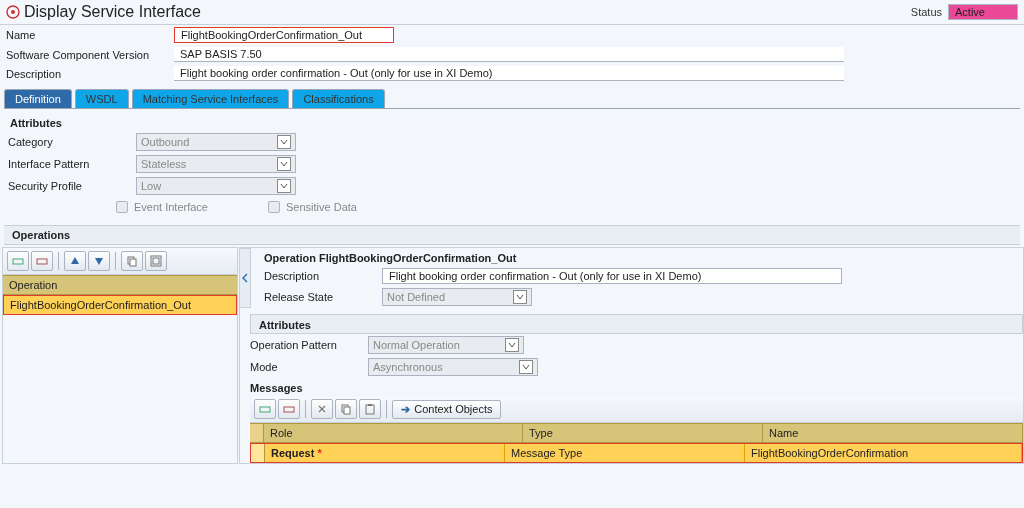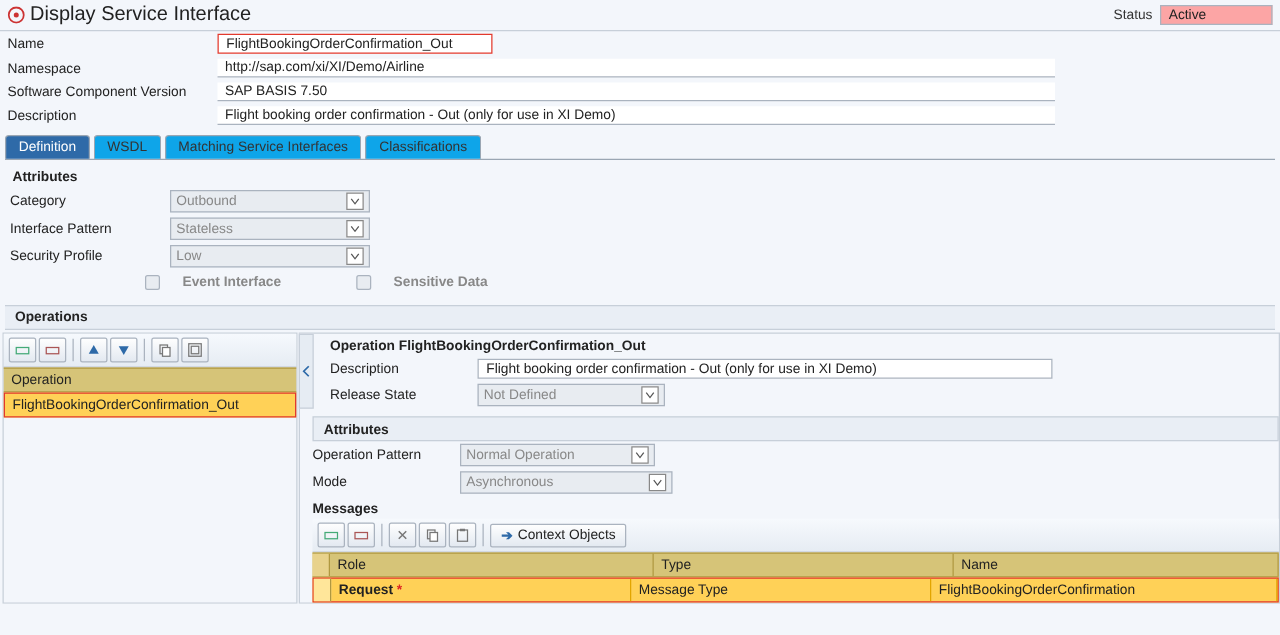--- a/index.html
+++ b/index.html
@@ -20,22 +20,22 @@
   }
   .app-icon {
     width: 14px; height: 14px; margin-right: 4px;
     display: inline-flex; align-items: center; justify-content: center;
   }
   .page-title {
     font-size: 16px; font-weight: normal; flex: 1;
   }
   .status-label { margin-right: 6px; color: #333; }
   .status-value {
-    background: #fca5a5; border: 1px solid #aab3bf;
-    padding: 1px 6px; width: 90px; display: inline-block;
+    background: #ec4899; border: 1px solid #aab3bf;
+    padding: 1px 6px; width: 70px; display: inline-block;
   }
   .form-section { padding: 0 6px; }
   .form-row {
     display: flex; align-items: center;
     padding: 2px 0;
   }
   .form-label {
     width: 168px; color: #222;
   }
   .form-value {
@@ -84,21 +84,21 @@
     width: 160px;
     color: #888;
     display: flex; align-items: center; justify-content: space-between;
   }
   .sel-drop {
     width: 14px; height: 14px; border: 1px solid #888;
     display: inline-flex; align-items: center; justify-content: center;
     background: #fff;
   }
   .check-row { display:flex; gap: 60px; padding: 4px 0 4px 108px;}
-  .chk { display:flex; align-items:center; gap:18px; color:#888;font-weight:bold;}
+  .chk { display:flex; align-items:center; gap:6px; color:#888;}
   .chk .box { width:12px;height:12px;border:1px solid #aab3bf;background:#e8ecf1;border-radius:2px;}
   .two-col {
     display: flex;
     gap: 1px;
     margin: 2px 0 0 2px;
   }
   .left-col {
     width: 236px;
     border: 1px solid #c7cfd9;
     background: #f3f6fb;
@@ -200,24 +200,20 @@
   <span class="status-label">Status</span>
   <span class="status-value">Active</span>
 </div>
 
 <div class="form-section">
   <div class="form-row">
     <div class="form-label">Name</div>
     <div class="form-value short highlight-red">FlightBookingOrderConfirmation_Out</div>
   </div>
   <div class="form-row">
-    <div class="form-label">Namespace</div>
-    <div class="form-value">http://sap.com/xi/XI/Demo/Airline</div>
-  </div>
-  <div class="form-row">
     <div class="form-label">Software Component Version</div>
     <div class="form-value">SAP BASIS 7.50</div>
   </div>
   <div class="form-row">
     <div class="form-label">Description</div>
     <div class="form-value">Flight booking order confirmation - Out (only for use in XI Demo)</div>
   </div>
 </div>
 
 <div class="tabbar">

